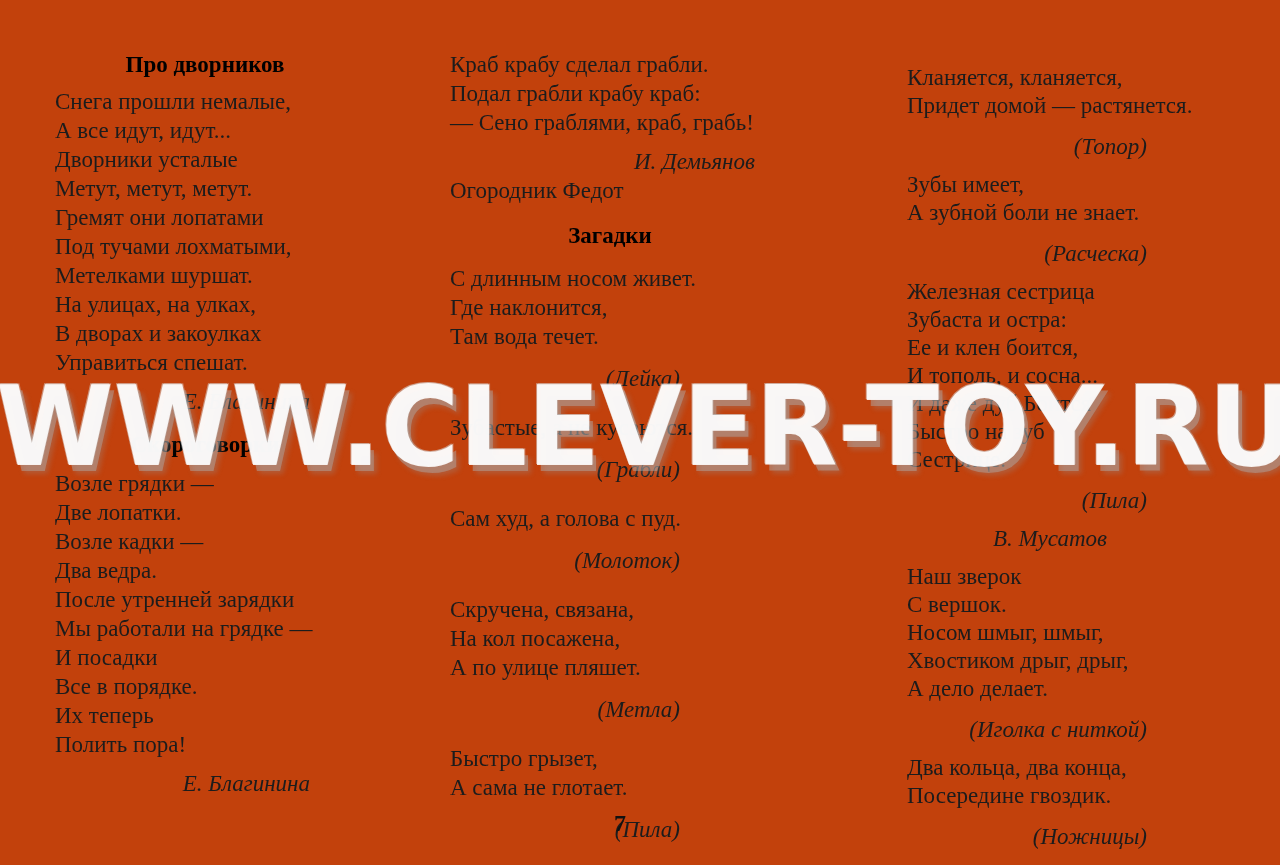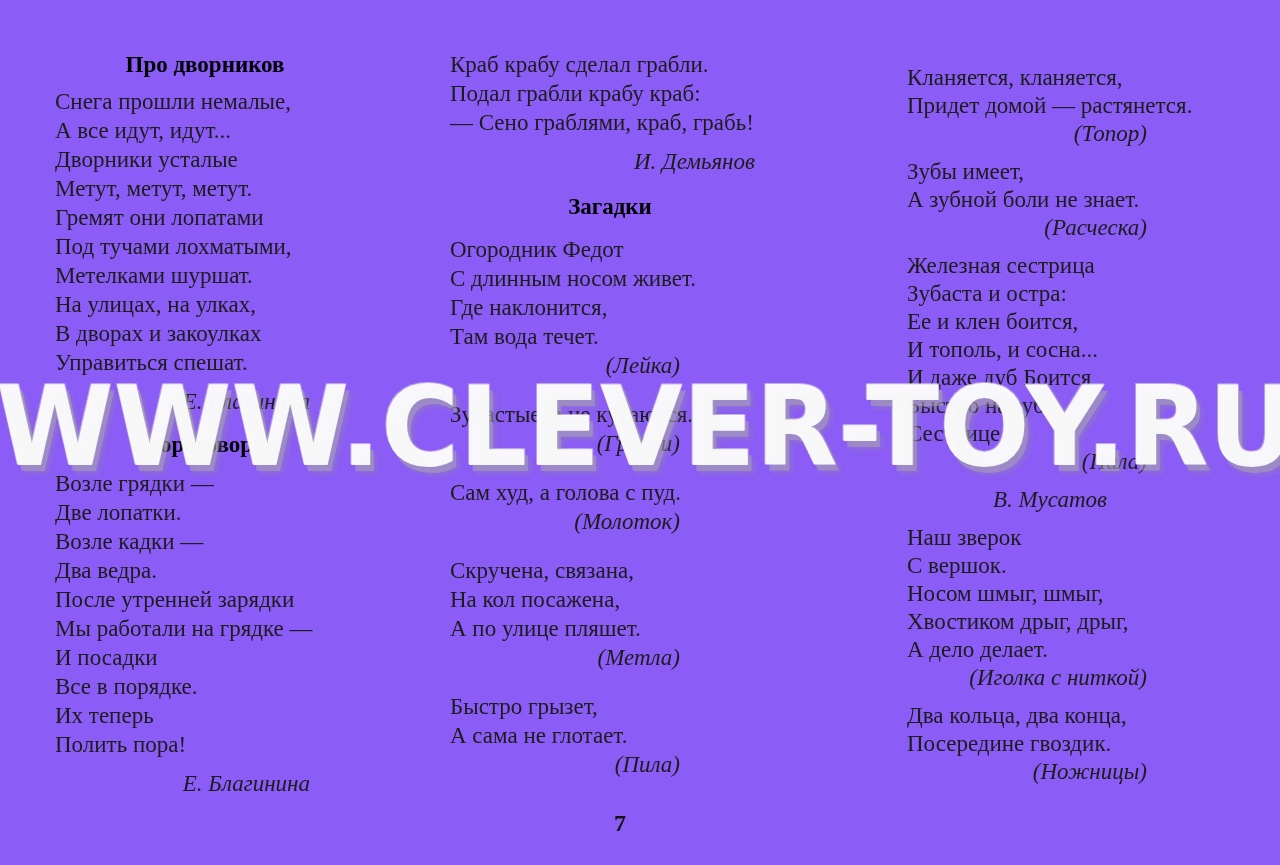--- a/index.html
+++ b/index.html
@@ -4,39 +4,39 @@
 <style>
   html, body { margin: 0; padding: 0; }
   body {
     width: 1280px; height: 865px;
     background: #ffffff;
     font-family: "Liberation Serif", serif;
     color: #1c1c1c;
     position: relative;
     overflow: hidden;
   }
-  .page { position: absolute; inset: 0; background: #8b5cf6; }
+  .page { position: absolute; inset: 0; background: #c2410c; }
   .col { position: absolute; }
   .col1 { left: 55px;  top: 50px; width: 300px; }
   .col2 { left: 450px; top: 50px; width: 320px; }
   .col3 { left: 907px; top: 64px; width: 292px; }
   .row { font-size: 23px; line-height: 29px; white-space: nowrap; }
   .col3 .row { line-height: 28px; }
   .heading {
     font-weight: bold; text-align: center; color: #000;
     font-size: 23px;
   }
   .col1 .heading.first { margin: 0 0 8px 0; }
   .col1 .heading.second { margin: 14px 0 10px 0; }
   .col2 .heading { margin: 16px 0 14px 0; }
   .author { font-style: italic; text-align: right; margin-top: 10px; }
   .col1 .author { padding-right: 45px; }
   .col2 .author { padding-right: 15px; }
   .col3 .author { padding-right: 92px; }
-  .answer { font-style: italic; text-align: right; }
+  .answer { font-style: italic; text-align: right; margin-top: 13px; }
   .col2 .answer { padding-right: 90px; }
   .col3 .answer { padding-right: 52px; }
   .mt { margin-top: 20px; }
   .col3 .mt { margin-top: 10px; }
   .watermark {
     position: absolute;
     left: -4px; top: 372px;
     font-family: "DejaVu Sans", sans-serif;
     font-weight: bold;
     font-size: 110px;
@@ -93,22 +93,22 @@
     <div class="row line">Их теперь</div>
     <div class="row line">Полить пора!</div>
     <div class="row author">Е. Благинина</div>
   </section>
 
   <section class="col col2">
     <div class="row line">Краб крабу сделал грабли.</div>
     <div class="row line">Подал грабли крабу краб:</div>
     <div class="row line">— Сено граблями, краб, грабь!</div>
     <div class="row author">И. Демьянов</div>
+    <div class="row line">Огородник Федот</div>
     <div class="row heading">Загадки</div>
-    <div class="row line">Огородник Федот</div>
     <div class="row line">С длинным носом живет.</div>
     <div class="row line">Где наклонится,</div>
     <div class="row line">Там вода течет.</div>
     <div class="row answer">(Лейка)</div>
     <div class="row line mt">Зубастые, а не кусаются.</div>
     <div class="row answer">(Грабли)</div>
     <div class="row line mt">Сам худ, а голова с пуд.</div>
     <div class="row answer">(Молоток)</div>
     <div class="row line mt">Скручена, связана,</div>
     <div class="row line">На кол посажена,</div>

